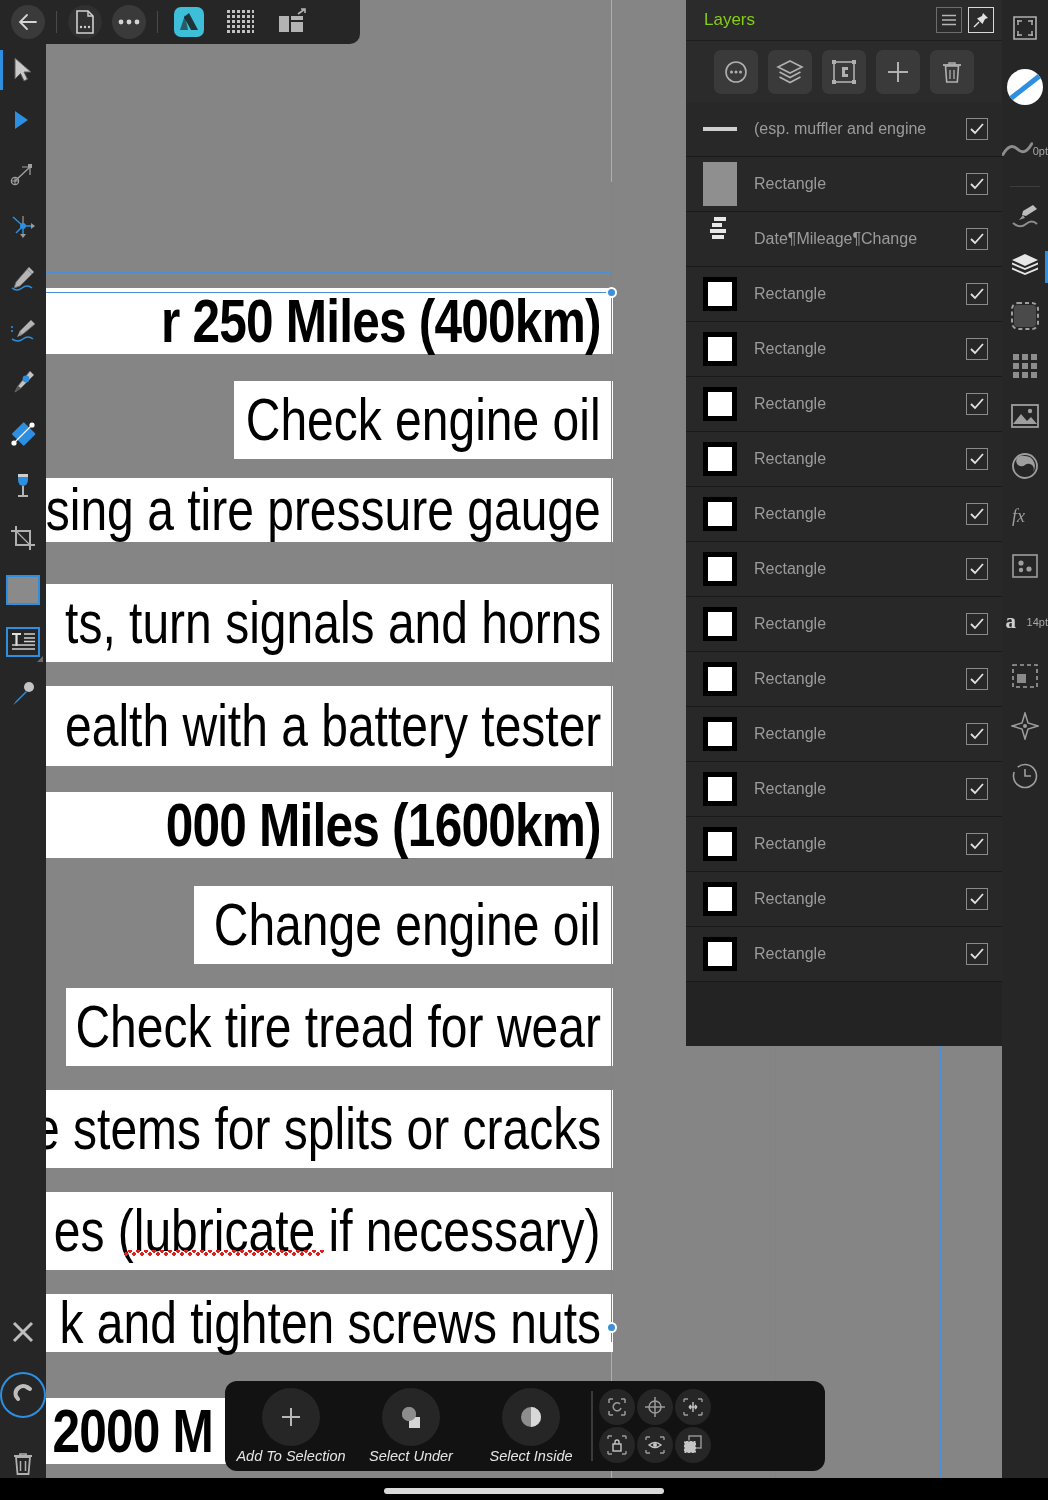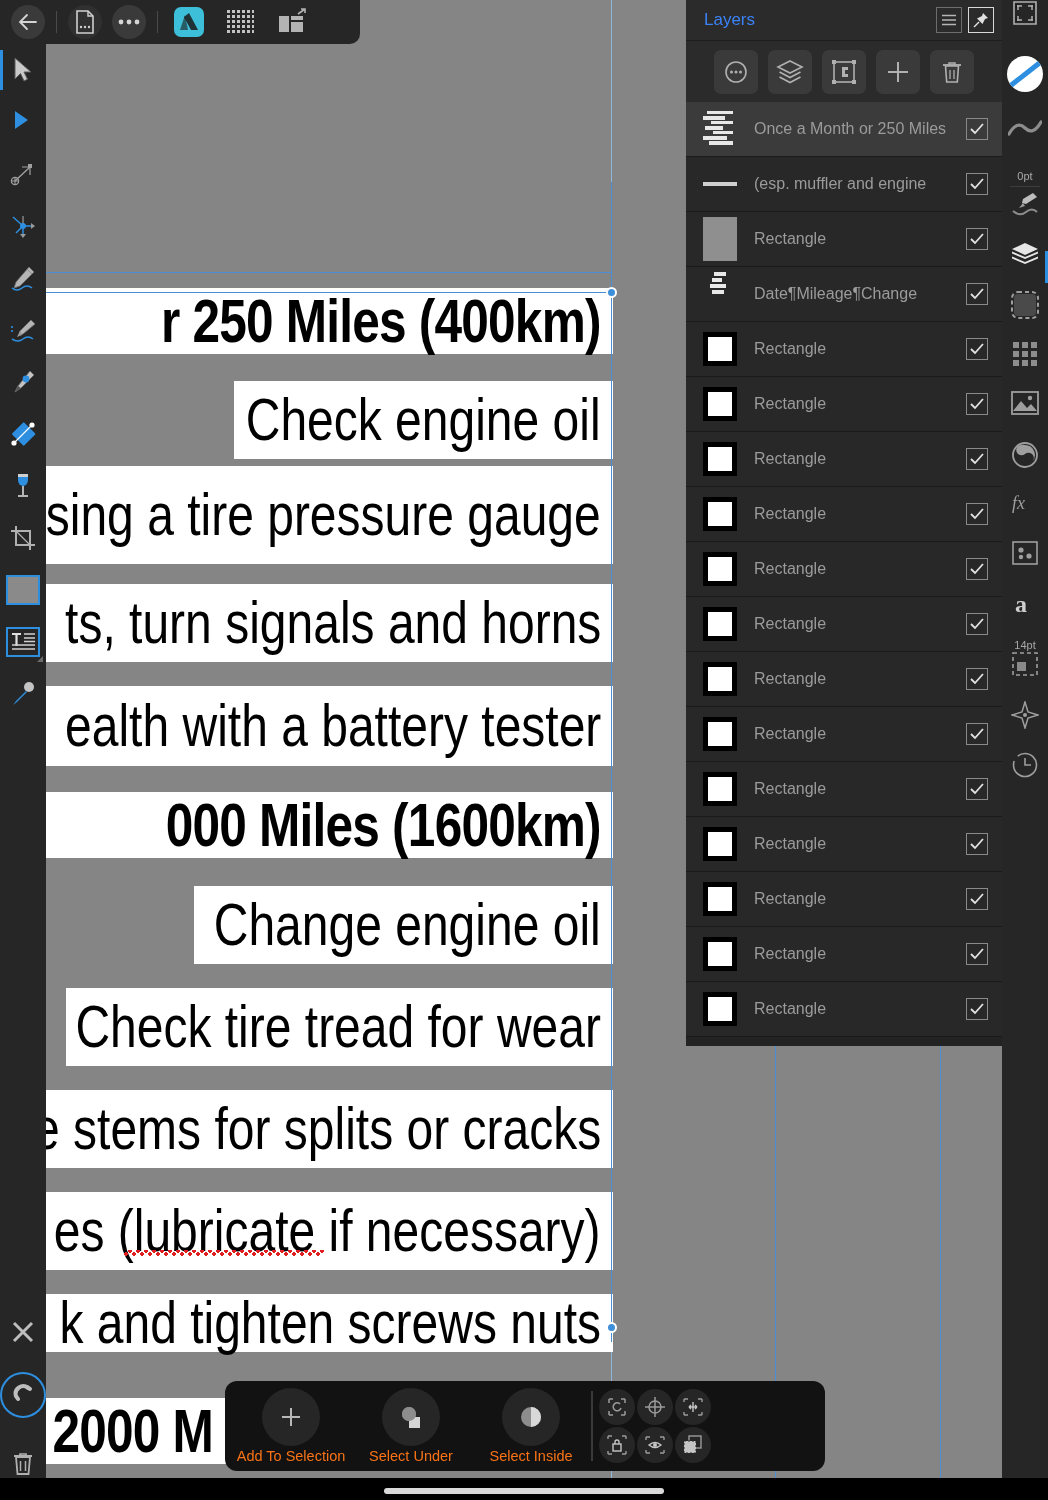--- a/index.html
+++ b/index.html
@@ -113,21 +113,21 @@
   #layers-panel {
     position: absolute; right: 46px; top: 0; width: 316px; height: 1046px;
     background: #232323; z-index: 45;
     display: flex; flex-direction: column;
   }
   #layers-header {
     height: 40px; background: #2b2b2b;
     display: flex; align-items: center; padding: 0 8px;
     flex: 0 0 40px;
   }
-  #layers-title { color: #3b82f6; font-size: 17px; margin-left: 10px; flex: 1; }
+  #layers-title { color: #84cc16; font-size: 17px; margin-left: 10px; flex: 1; }
   .hdr-btn {
     width: 26px; height: 26px; border: 1px solid #6d6d6d;
     display: flex; align-items: center; justify-content: center; margin-left: 6px;
   }
   .hdr-btn.on { border-color: #d8d8d8; }
   #layers-toolbar {
     height: 62px; background: #2b2b2b; border-top: 1px solid #1e1e1e;
     display: flex; align-items: center; justify-content: center; gap: 10px;
     flex: 0 0 62px;
   }
@@ -164,21 +164,21 @@
   }
 
   
   #right-bar {
     position: absolute; right: 0; top: 0; width: 46px; height: 1500px;
     background: #262626; z-index: 48;
     display: flex; flex-direction: column; align-items: center;
   }
   .rb-item {
     width: 46px; min-height: 50px; position: relative;
-    display: flex; flex-direction: column; align-items: center; justify-content: space-between;
+    display: flex; flex-direction: row; align-items: center; justify-content: center;
   }
   .rb-item.active::after {
     content:""; position:absolute; right:0; top:10px; width:3px; height:32px; background:#2e8fe0;
   }
   .rb-label { color: #a8a8a8; font-size: 11px; margin-top: 2px; }
   .rb-div { width: 30px; height: 1px; background: #3d3d3d; margin: 4px 0; }
   .color-swatch {
     width: 36px; height: 36px; border-radius: 50%; background: #fff;
     position: relative; overflow: hidden;
   }
@@ -194,21 +194,21 @@
     display: flex; align-items: center; padding: 0 6px;
   }
   .ctx-item {
     width: 120px; height: 90px;
     display: flex; flex-direction: column; align-items: center; justify-content: center;
   }
   .ctx-circle {
     width: 58px; height: 58px; border-radius: 50%; background: #262626;
     display: flex; align-items: center; justify-content: center; margin-bottom: 2px;
   }
-  .ctx-label { color: #f97316; font-size: 14.5px; }
+  .ctx-label { color: #e5e5e5; font-size: 14.5px; font-style: italic; }
   .ctx-div { width: 1px; height: 70px; background: #3a3a3a; }
   .ctx-grid {
     display: grid; grid-template-columns: repeat(3, 36px); grid-template-rows: repeat(2, 36px);
     gap: 2px; margin-left: 6px;
   }
   .ctx-mini {
     width: 36px; height: 36px; border-radius: 50%; background: #262626;
     display:flex; align-items:center; justify-content:center;
   }
 
@@ -238,21 +238,21 @@
     <div class="sel-line" style="left:565px; top:182px; width:1px; height:1160px;"></div>
 
     <div class="text-row t-head t-right" style="left:0px; top:288px; width:567px; height:66px;">
       <span>r 250 Miles (400km)</span>
     </div>
 
     <div class="text-row t-body t-right" style="left:188px; top:381px; width:379px; height:78px;">
       <span>Check engine oil</span>
     </div>
 
-    <div class="text-row t-body t-right" style="left:0px; top:466px; width:567px; height:98px;">
+    <div class="text-row t-body t-right" style="left:0px; top:478px; width:567px; height:64px;">
       <span>sing a tire pressure gauge</span>
     </div>
 
     <div class="text-row t-body t-right" style="left:0px; top:584px; width:567px; height:78px;">
       <span>ts, turn signals and horns</span>
     </div>
 
     <div class="text-row t-body t-right" style="left:0px; top:686px; width:567px; height:80px;">
       <span>ealth with a battery tester</span>
     </div>
@@ -526,39 +526,20 @@
           <path d="M3 6 h18" stroke="#b0b0b0" stroke-width="1.8"></path>
           <path d="M9 6 v-2 h6 v2" stroke="#b0b0b0" stroke-width="1.5" fill="none"></path>
           <path d="M5.5 7 h13 l-1.2 16 h-10.6 Z" fill="none" stroke="#b0b0b0" stroke-width="1.6"></path>
           <path d="M10 11 v9 M14 11 v9" stroke="#b0b0b0" stroke-width="1.3"></path>
         </svg>
       </div>
     </div>
 
     <div id="layers-list">
 
-      <div class="layer-row selected">
-        <div class="layer-thumb">
-          <div class="thumb-text">
-            <i style="left:4px; top:2px; width:26px; height:3px;"></i>
-            <i style="left:0px; top:7px; width:22px; height:4px;"></i>
-            <i style="left:8px; top:12px; width:22px; height:3px;"></i>
-            <i style="left:2px; top:17px; width:18px; height:4px;"></i>
-            <i style="left:10px; top:22px; width:20px; height:3px;"></i>
-            <i style="left:0px; top:27px; width:24px; height:4px;"></i>
-            <i style="left:6px; top:32px; width:24px; height:4px;"></i>
-          </div>
-        </div>
-        <div class="layer-name">Once a Month or 250 Miles</div>
-        <div class="layer-check">
-          <svg width="14" height="12" viewBox="0 0 14 12">
-              <path d="M1 6 L5 10 L13 1" stroke="#e2e2e2" stroke-width="1.8" fill="none"></path>
-            </svg>
-        </div>
-      </div>
 
       <div class="layer-row">
         <div class="layer-thumb">
           <div class="thumb-line"></div>
         </div>
         <div class="layer-name">(esp. muffler and engine</div>
         <div class="layer-check">
           <svg width="14" height="12" viewBox="0 0 14 12">
               <path d="M1 6 L5 10 L13 1" stroke="#e2e2e2" stroke-width="1.8" fill="none"></path>
             </svg>

